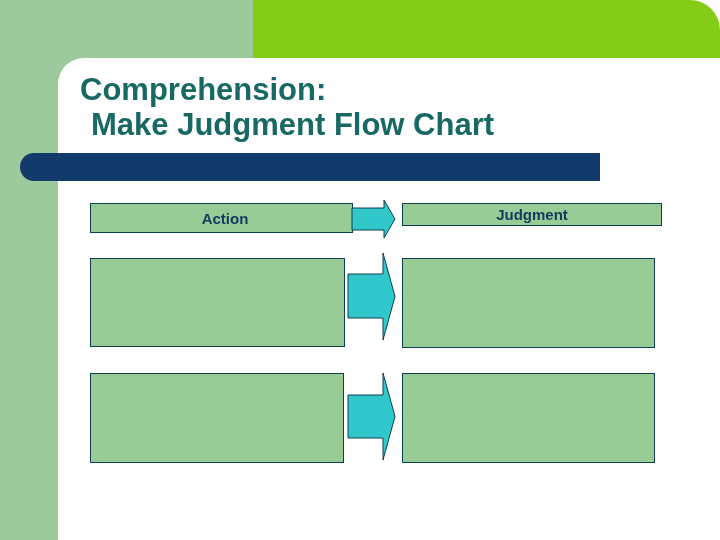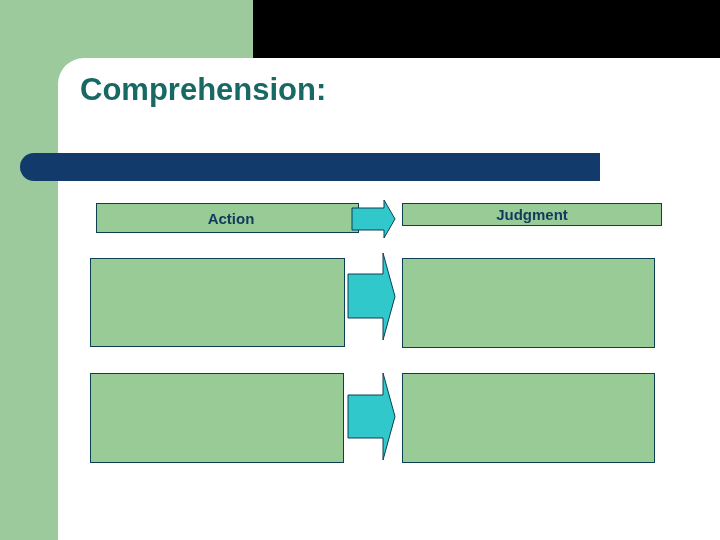--- a/index.html
+++ b/index.html
@@ -5,21 +5,22 @@
   html, body { margin: 0; padding: 0; }
   body {
     width: 720px; height: 540px;
     background: #ffffff;
     font-family: "Liberation Sans", sans-serif;
     overflow: hidden;
   }
   #slide {
     position: relative;
     width: 720px; height: 540px;
-    background: #000000;
+    background: #84cc16;
+    border-radius: 30px;
   }
   
   .green-top {
     position: absolute; left: 0; top: 0;
     width: 253px; height: 110px;
     background: #9cca9c;
     z-index: 1;
   }
   .green-left {
     position: absolute; left: 0; top: 0;
@@ -60,21 +61,21 @@
     z-index: 4;
   }
   .cell.header {
     display: flex;
     align-items: center;
     justify-content: center;
     color: #123a5e;
     font-size: 15px;
     font-weight: bold;
   }
-  .action-header   { left: 96px;  top: 203px; width: 263px; height: 30px; padding-left: 7px; }
+  .action-header   { left: 90px;  top: 203px; width: 263px; height: 30px; padding-left: 7px; }
   .judgment-header { left: 402px; top: 203px; width: 260px; height: 23px; }
   .action-cell-1   { left: 90px;  top: 258px; width: 255px; height: 89px; }
   .judgment-cell-1 { left: 402px; top: 258px; width: 253px; height: 90px; }
   .action-cell-2   { left: 90px;  top: 373px; width: 254px; height: 90px; }
   .judgment-cell-2 { left: 402px; top: 373px; width: 253px; height: 90px; }
   .arrows-layer {
     position: absolute; left: 0; top: 0;
     width: 720px; height: 540px;
     z-index: 5;
     pointer-events: none;
@@ -89,20 +90,21 @@
 <body>
 
 <div id="slide">
 
   <div class="green-top"></div>
   <div class="green-left"></div>
   <div class="content-panel"></div>
 
   <div class="slide-title">
     <div class="line1">Comprehension:</div>
+    <div class="line2">Make Judgment Flow Chart</div>
   </div>
 
   <div class="navy-bar"></div>
 
   <div class="cell header action-header">
     <span>Action</span>
   </div>
 
   <div class="cell header judgment-header">
     <span>Judgment</span>

